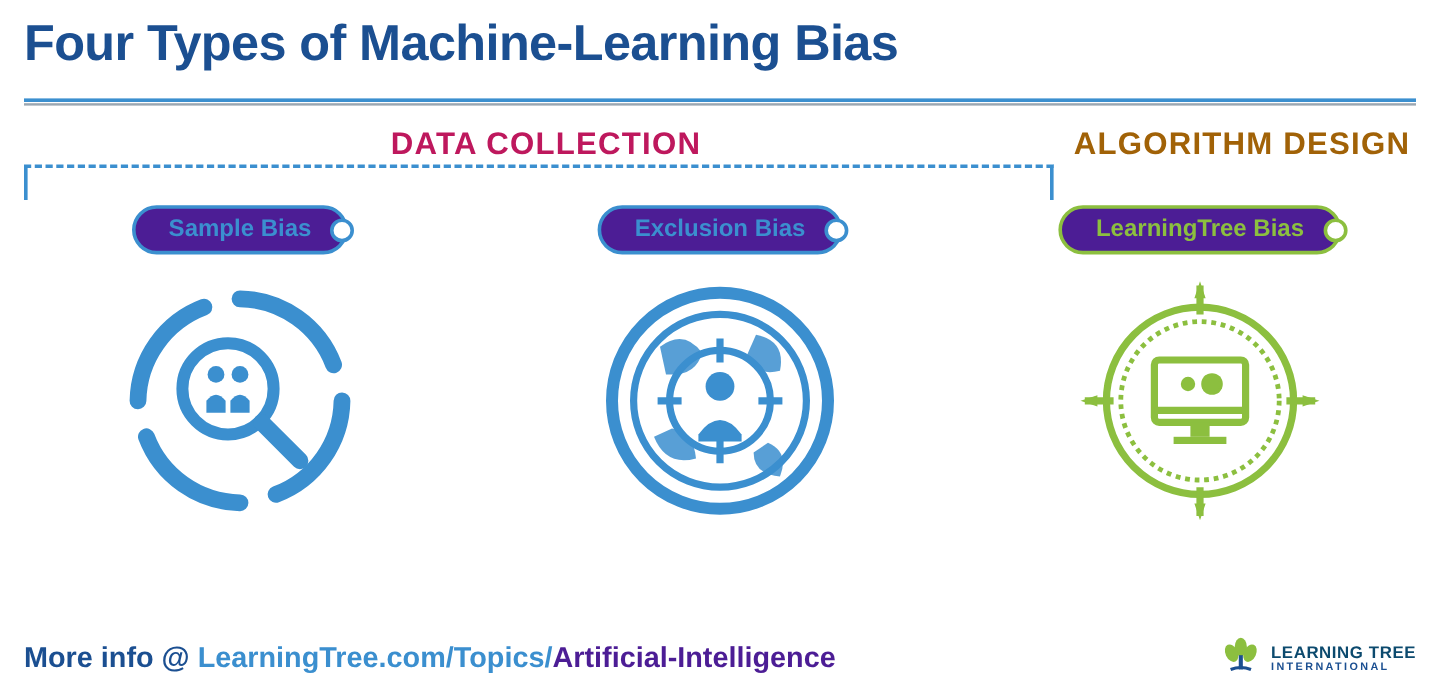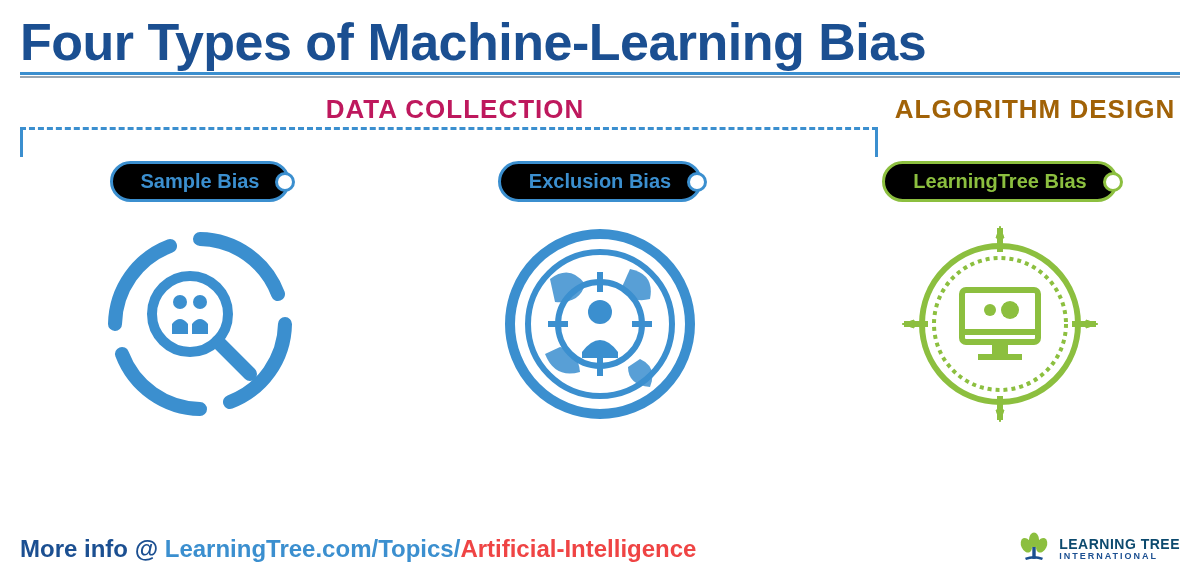--- a/index.html
+++ b/index.html
@@ -5,24 +5,24 @@
   * { box-sizing: border-box; margin: 0; padding: 0; }
   body {
     width: 1200px;
     height: 582px;
     font-family: Arial, Helvetica, sans-serif;
     background: #fff;
     position: relative;
     overflow: hidden;
   }
   .title {
-    font-size: 52px;
+    font-size: 42px;
     font-weight: 700;
     color: #1b4f91;
-    padding: 12px 0 0 20px;
+    padding: 12px 0 22px 20px;
     letter-spacing: -0.5px;
   }
   .hr-block {
     height: 6px;
     margin: 0 20px 4px 20px;
     display: flex;
     flex-direction: column;
   }
   .hr-top { height: 3px; background: #3b8fcf; }
   .hr-bot { height: 2px; background: #9aa6b1; margin-top: 1px; }
@@ -78,21 +78,21 @@
   }
   .pill {
     position: relative;
     border: 3px solid;
     border-radius: 22px;
     padding: 6px 28px;
     font-weight: 700;
     font-size: 20px;
     text-align: center;
     margin-bottom: 22px;
-    background: #000000;
+    background: #4c1d95;
   }
   .pill::after {
     content: "";
     position: absolute;
     right: -8px;
     top: 8px;
     width: 14px;
     height: 14px;
     border: 3px solid;
     border-color: inherit;
@@ -115,21 +115,21 @@
     display: flex;
     justify-content: space-between;
     align-items: center;
   }
   .footer-left {
     font-weight: 700;
     font-size: 24px;
     color: #1b4f91;
   }
   .footer-left .url1 { color: #3b8fcf; }
-  .footer-left .url2 { color: #ef4444; }
+  .footer-left .url2 { color: #4c1d95; }
   .logo {
     display: flex;
     align-items: center;
     gap: 8px;
   }
   .logo-text-top {
     color: #0c4a6e;
     font-size: 14px;
     font-weight: 700;
     letter-spacing: 0.5px;

